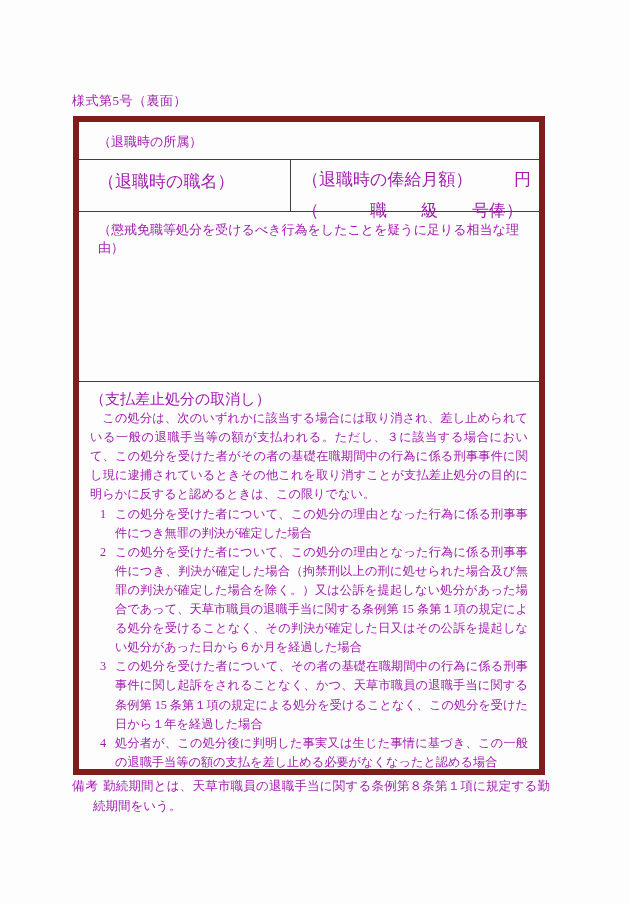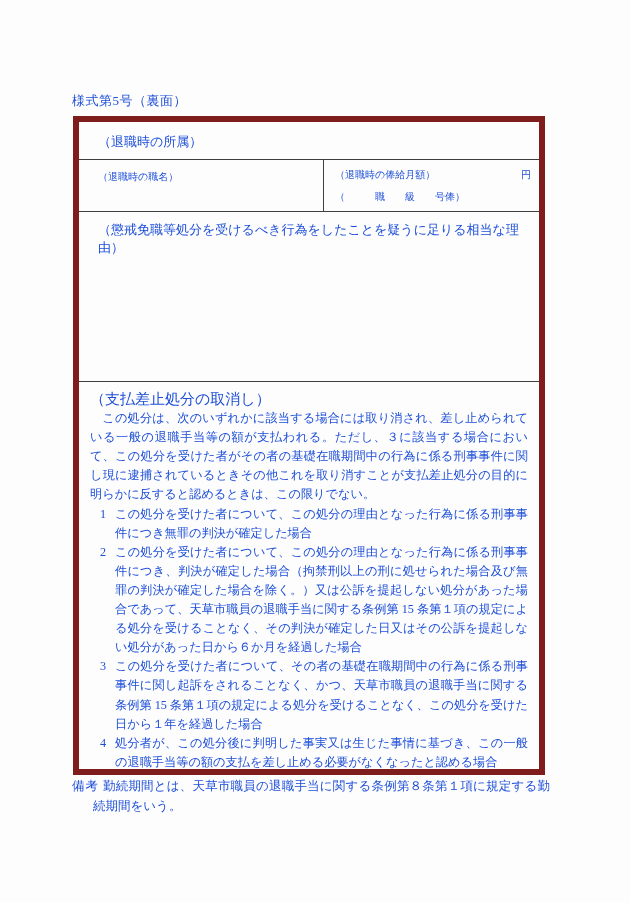--- a/index.html
+++ b/index.html
@@ -3,21 +3,21 @@
 <meta charset="utf-8">
 <style>
   * { box-sizing: border-box; margin: 0; padding: 0; }
   html, body { background: #e8e8e8; }
   .page {
     position: relative;
     width: 630px;
     height: 903px;
     margin: 0 auto;
     background: #fdfdfd;
-    color: #1d4ed8;
+    color: #a21caf;
     font-family: "Liberation Serif", "DejaVu Serif", serif;
     overflow: hidden;
   }
   .doc-title {
     position: absolute;
     left: 72px;
     top: 92px;
     font-size: 13px;
     letter-spacing: 0.5px;
     white-space: nowrap;
@@ -32,21 +32,21 @@
   }
   .row { border-bottom: 1px solid #3f3f3f; }
   .row-affiliation {
     height: 38px;
     padding: 11px 12px 0 19px;
     font-size: 13px;
   }
   .row-jobsalary {
     height: 52px;
     display: flex;
-    font-size: 10px;
+    font-size: 17px;
   }
   .cell-jobtitle {
     width: 245px;
     border-right: 1px solid #3f3f3f;
     padding: 10px 0 0 19px;
   }
   .cell-salary {
     flex: 1;
     padding: 8px 5px 0 11px;
   }

